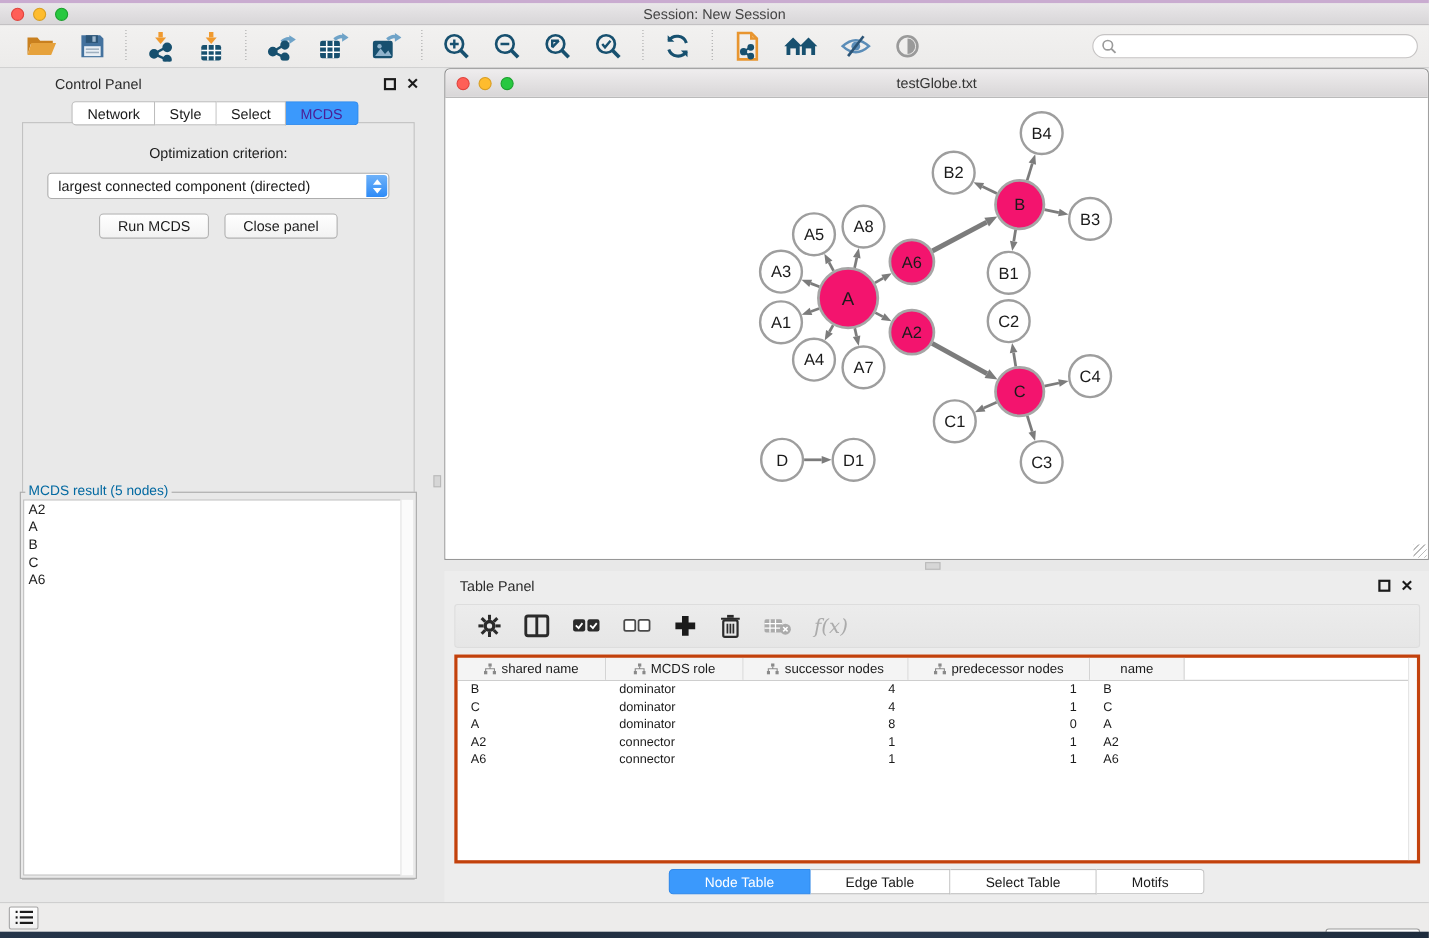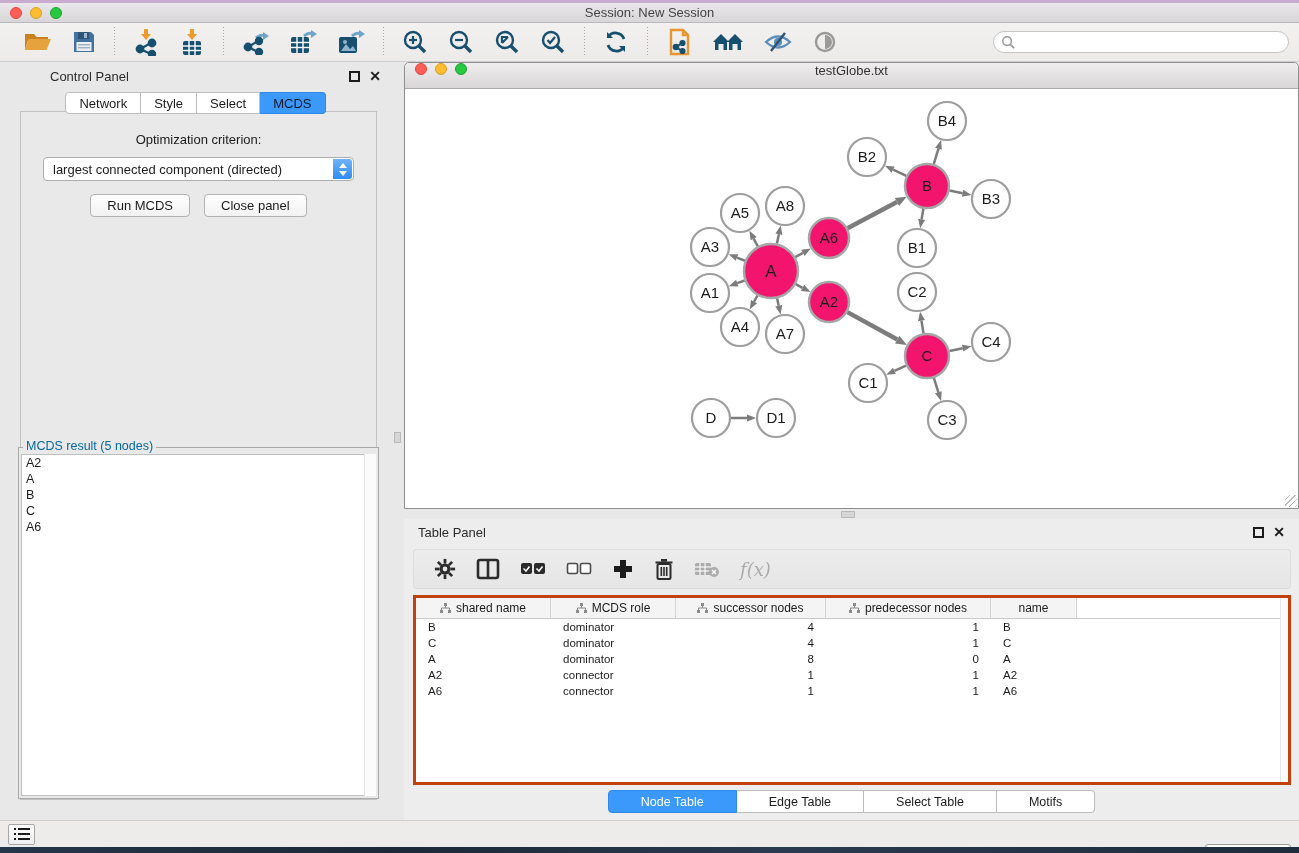--- a/index.html
+++ b/index.html
@@ -33,21 +33,21 @@
   .cp-header { height:28px; display:flex; align-items:center; padding:0 10px; }
   .cp-header .cp-title { font-size:13px; color:#2b2b2b;margin-left:40px; }
   .panel-btns { margin-left:auto; display:flex; gap:9px; align-items:center; }
   .float-btn { width:11px; height:11px; border:2px solid #1b1b1b; background:transparent; cursor:pointer; }
   .close-btn { background:none; border:none; font-size:14px; font-weight:bold; color:#1b1b1b; cursor:pointer; line-height:11px; }
   .cp-tabs { display:flex; justify-content:center; margin-top:2px; position:relative; z-index:2; }
   .cp-tab { height:22px; padding:0 13px; background:#fff; border:1px solid #BDBDBD; border-left:none;
     font-size:13px; color:#1b1b1b; cursor:pointer; font-family:"Liberation Sans",sans-serif; }
   .cp-tab:first-child { border-left:1px solid #BDBDBD; border-radius:4px 0 0 4px; }
   .cp-tab:last-child { border-radius:0 4px 4px 0; }
-  .cp-tab.active { background:#3B99FC; border-color:#2F88EA; color:#0f172a;text-align:center; }
+  .cp-tab.active { background:#3B99FC; border-color:#2F88EA; color:#4c1d95;text-align:center; }
   .cp-body { position:absolute; left:20px; right:14px; top:49px; bottom:20px;
     background:#E9E9E9; border:1px solid #C2C2C2; }
   .opt-label { text-align:center; margin-top:20px; font-size:13px; color:#1b1b1b; }
   .criterion { position:relative; margin:10px 22px 0 22px; height:24px; background:#fff;
     border:1px solid #ADADAD; border-radius:4px; display:flex; align-items:center; cursor:pointer; }
   .criterion .val { padding-left:9px; font-size:13px; color:#1b1b1b; }
   .stepper { position:absolute; right:1px; top:1px; bottom:1px; width:19px; border-radius:0 3px 3px 0;
     background:linear-gradient(#6FB2F9,#2E8BF7); display:flex; flex-direction:column; align-items:center; justify-content:center; gap:3px; }
   .stepper .up { width:0; height:0; border-left:4px solid transparent; border-right:4px solid transparent; border-bottom:5px solid #fff; }
   .stepper .down { width:0; height:0; border-left:4px solid transparent; border-right:4px solid transparent; border-top:5px solid #fff; }
@@ -62,21 +62,21 @@
   .result-scroll { position:absolute; right:2px; top:6px; bottom:2px; width:12px; background:#FBFBFB; border-left:1px solid #E3E3E3; }
 
   
   .v-splitter { position:absolute; left:391px; top:62px; width:13px; height:758px; background:#E8E8E8; }
   .v-handle { position:absolute; left:3px; top:370px; width:7px; height:11px; background:#D6D6D6; border:1px solid #B9B9B9; cursor:col-resize; }
 
   
   .net-window { position:absolute; left:404px; top:62px; width:895px; height:447px;
     border:1px solid #8E8E8E; border-radius:5px 5px 0 0; background:#fff; }
   .net-titlebar { height:26px; background:linear-gradient(#EFEDEE,#D8D6D7); border-bottom:1px solid #ABABAB;
-    border-radius:5px 5px 0 0; display:flex; align-items:flex-start; position:relative; }
+    border-radius:5px 5px 0 0; display:flex; align-items:center; position:relative; }
   .net-titlebar .title { position:absolute; left:0; right:0; text-align:center; font-size:13px; color:#333; }
   .net-view { position:relative; width:100%; height:419px; background:#fff; overflow:hidden; }
   .corner-resize { position:absolute; right:1px; bottom:1px; width:12px; height:12px;
     background:repeating-linear-gradient(135deg, transparent 0 3px, #BBB 3px 4px); cursor:nwse-resize; }
 
   
   .h-splitter { position:absolute; left:404px; top:509px; width:895px; height:10px; background:#E8E8E8; }
   .h-handle { position:absolute; left:437px; top:2px; width:14px; height:7px; background:#D6D6D6; border:1px solid #B9B9B9; cursor:row-resize; }
 
   

